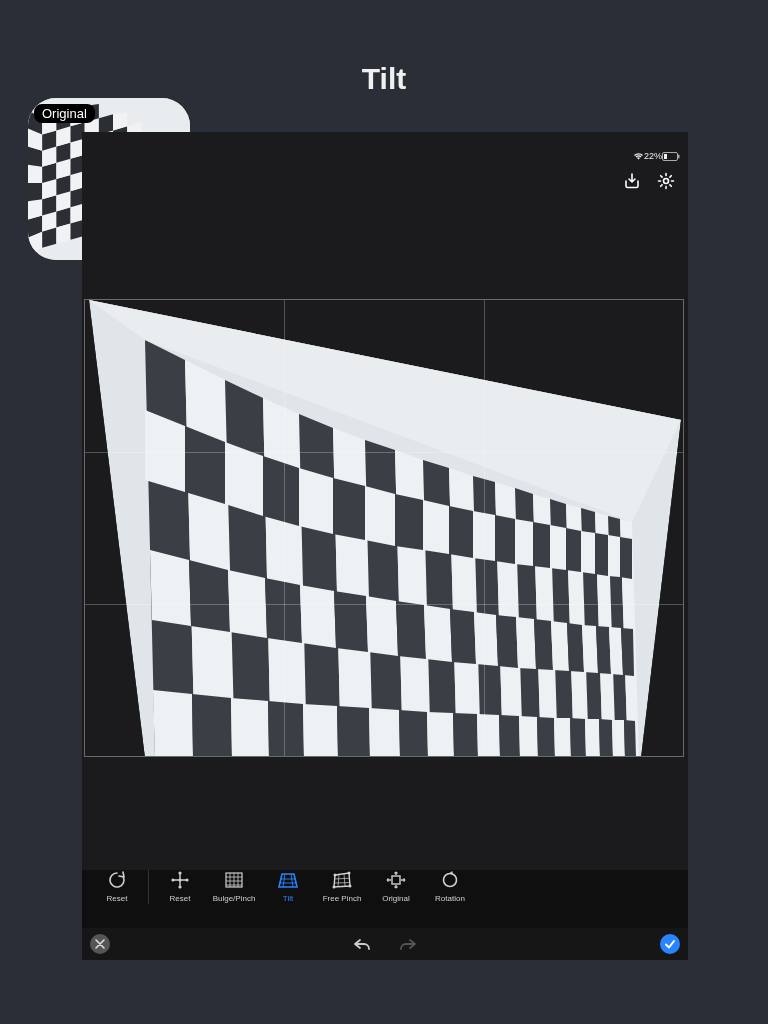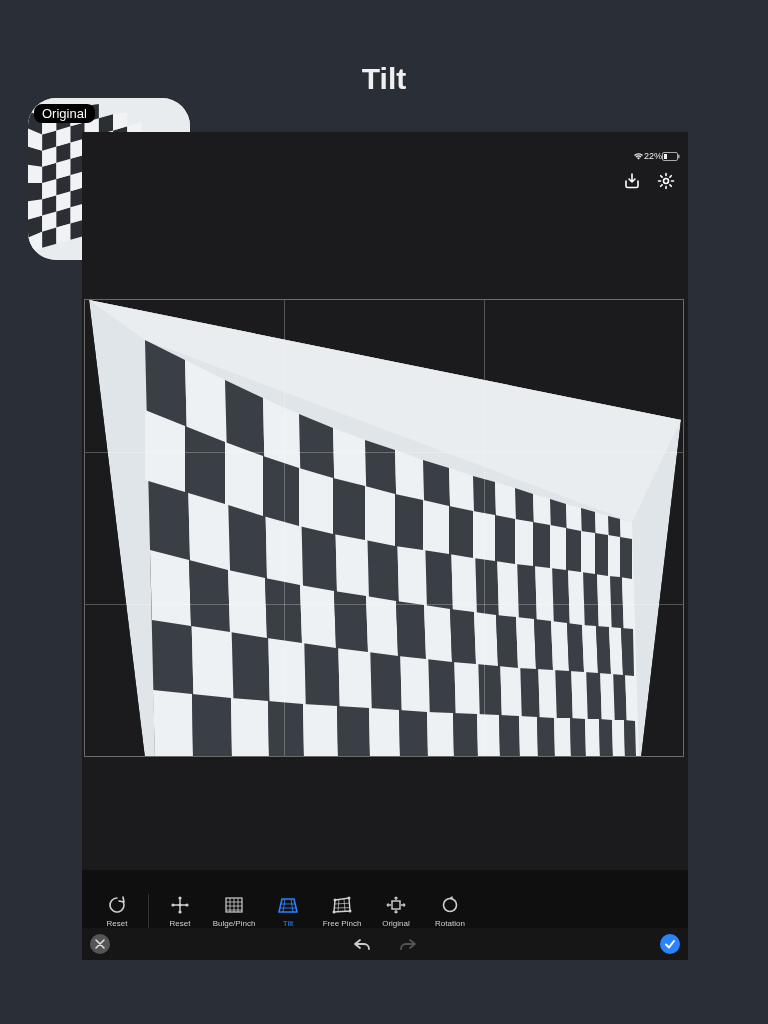--- a/index.html
+++ b/index.html
@@ -113,21 +113,21 @@
   .tilted-photo {
     position: absolute;
     inset: 0;
   }
 
   
   .toolbar {
     height: 58px;
     background: #0f0f10;
     display: flex;
-    align-items: flex-end;
+    align-items: flex-start;
     padding: 0 8px;
   }
   .tool {
     display: flex;
     flex-direction: column;
     align-items: center;
     justify-content: center;
     gap: 4px;
     color: #d0d0d0;
     font-size: 8px;

